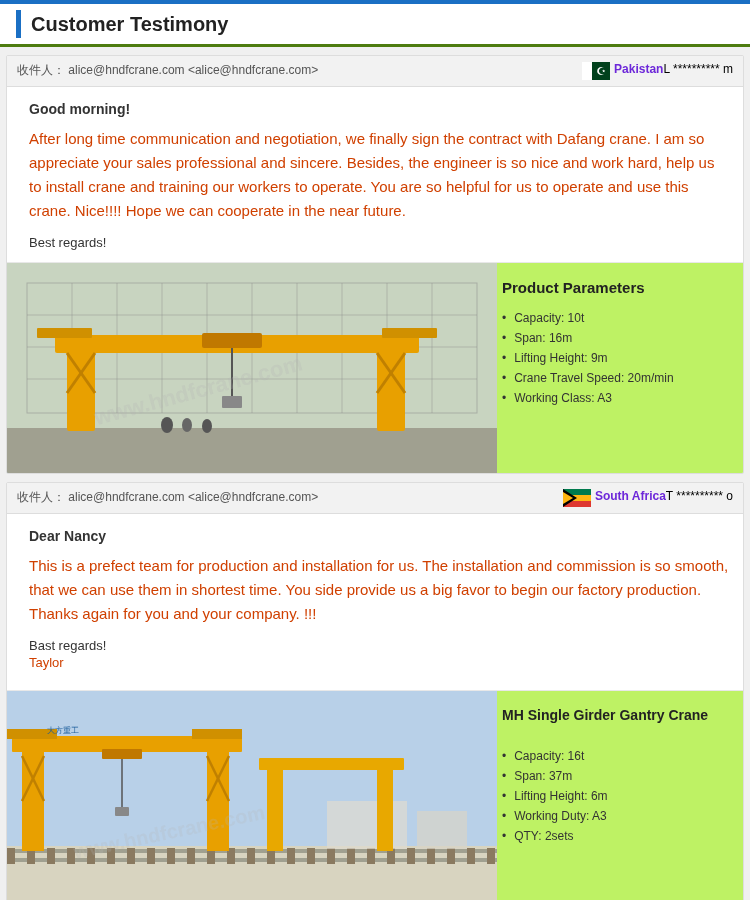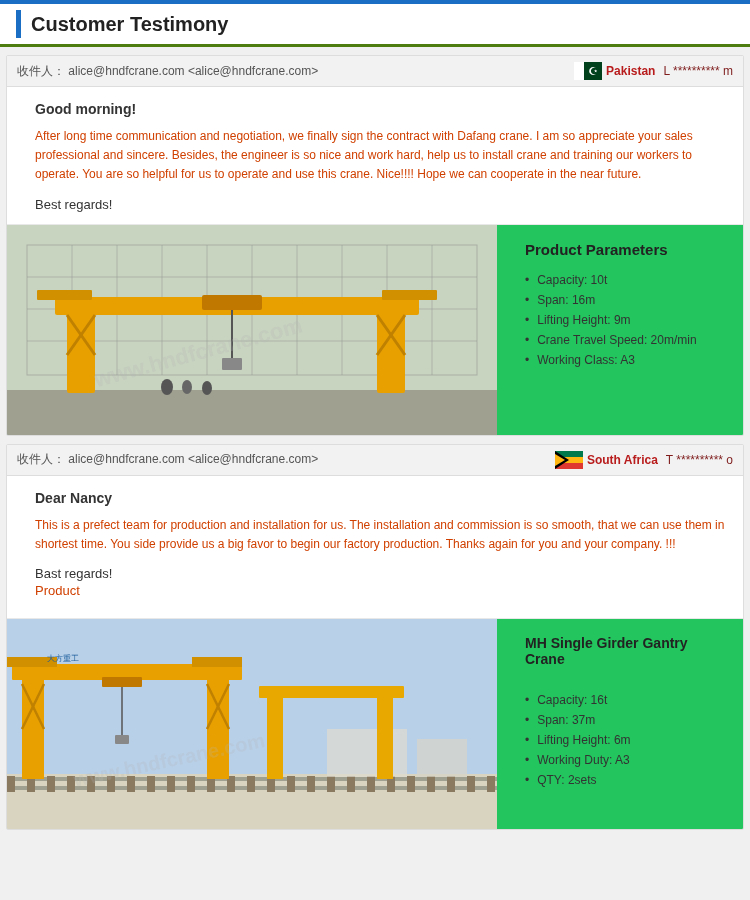--- a/index.html
+++ b/index.html
@@ -42,60 +42,59 @@
       border-radius: 2px;
       overflow: hidden;
     }
 
     
     .email-bar {
       background: #f2f2f2;
       border-bottom: 1px solid #ddd;
       padding: 6px 10px;
       display: flex;
-      align-items: center;
       font-size: 12px;
       color: #555;
     }
     .email-bar .email-text {
       flex: 1;
       color: #555;
     }
     .country-flag {
       width: 28px;
       height: 18px;
       margin-left: 8px;
       flex-shrink: 0;
       overflow: hidden;
       display: inline-block;
     }
     .country-name {
       font-size: 12px;
       font-weight: bold;
-      color: #b91c1c;
+      color: #6d28d9;
       margin-left: 4px;
     }
     .country-code {
       font-size: 12px;
-      color: #7f1d1d;
-      margin-left: 8px;
+      color: #000000;
+      margin-left: 0;
     }
 
     
     .message-body {
-      padding: 14px 14px 10px 28px;
+      padding: 14px 14px 10px 22px;
     }
     .greeting {
       font-size: 14px;
       color: #333;
       margin-bottom: 10px;
       font-weight: bold;
     }
     .message-text {
-      font-size: 12px;
+      font-size: 15px;
       line-height: 1.6;
       color: #d04000;
       margin-bottom: 12px;
     }
     .sign-off {
       font-size: 13px;
       color: #333;
       margin-bottom: 2px;
     }
     .signer {
@@ -104,22 +103,22 @@
       margin-bottom: 10px;
     }
 
     
     .product-section {
       display: flex;
       border-top: 1px solid #e8e8e8;
     }
     .product-params {
       flex: 1;
-      padding: 16px 28px;
-      background: #22c55e;
+      padding: 16px 5px;
+      background: #bef264;
     }
     .params-title {
       font-size: 15px;
       font-weight: bold;
       color: #222;
       margin-bottom: 12px;
     }
     .params-subtitle {
       font-size: 14px;
       font-weight: bold;
@@ -333,21 +332,21 @@
     <span class="country-name">South Africa</span>
     <span class="country-code">T ********** o</span>
   </div>
 
   <div class="message-body">
     <div class="greeting">Dear Nancy</div>
     <div class="message-text">
       <span>This is a prefect team for production and installation for us. The installation and commission is so smooth, that we can use them in shortest time. You side provide us a big favor to begin our factory production. Thanks again for you and your company. !!!</span>
     </div>
     <div class="sign-off">Bast regards!</div>
-    <div class="signer">Product</div>
+    <div class="signer">Taylor</div>
   </div>
 
   <div class="product-section">
 
     <div class="crane-img-placeholder-2">
       <svg width="490" height="210" viewBox="0 0 490 210">
 
         <rect width="490" height="155" fill="#b8d0e8"></rect>
 
         <rect y="155" width="490" height="55" fill="#d8d4c0"></rect>

